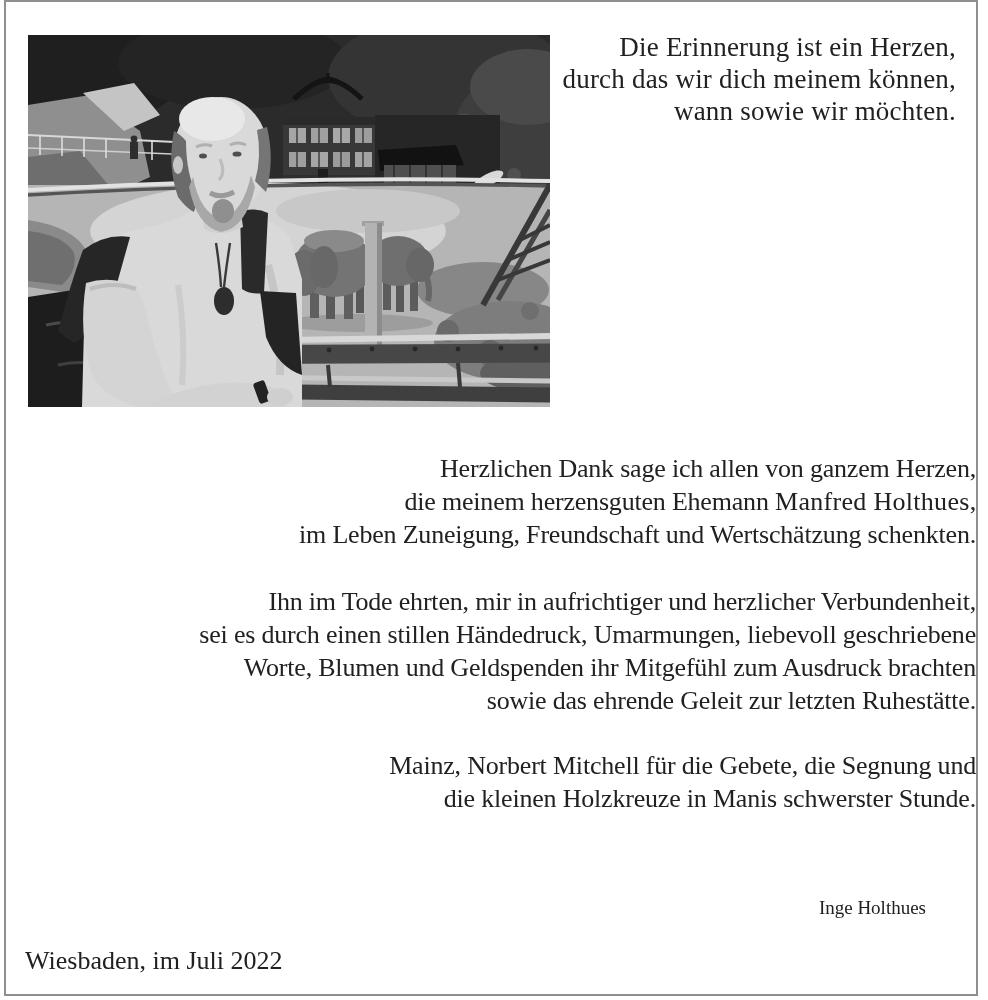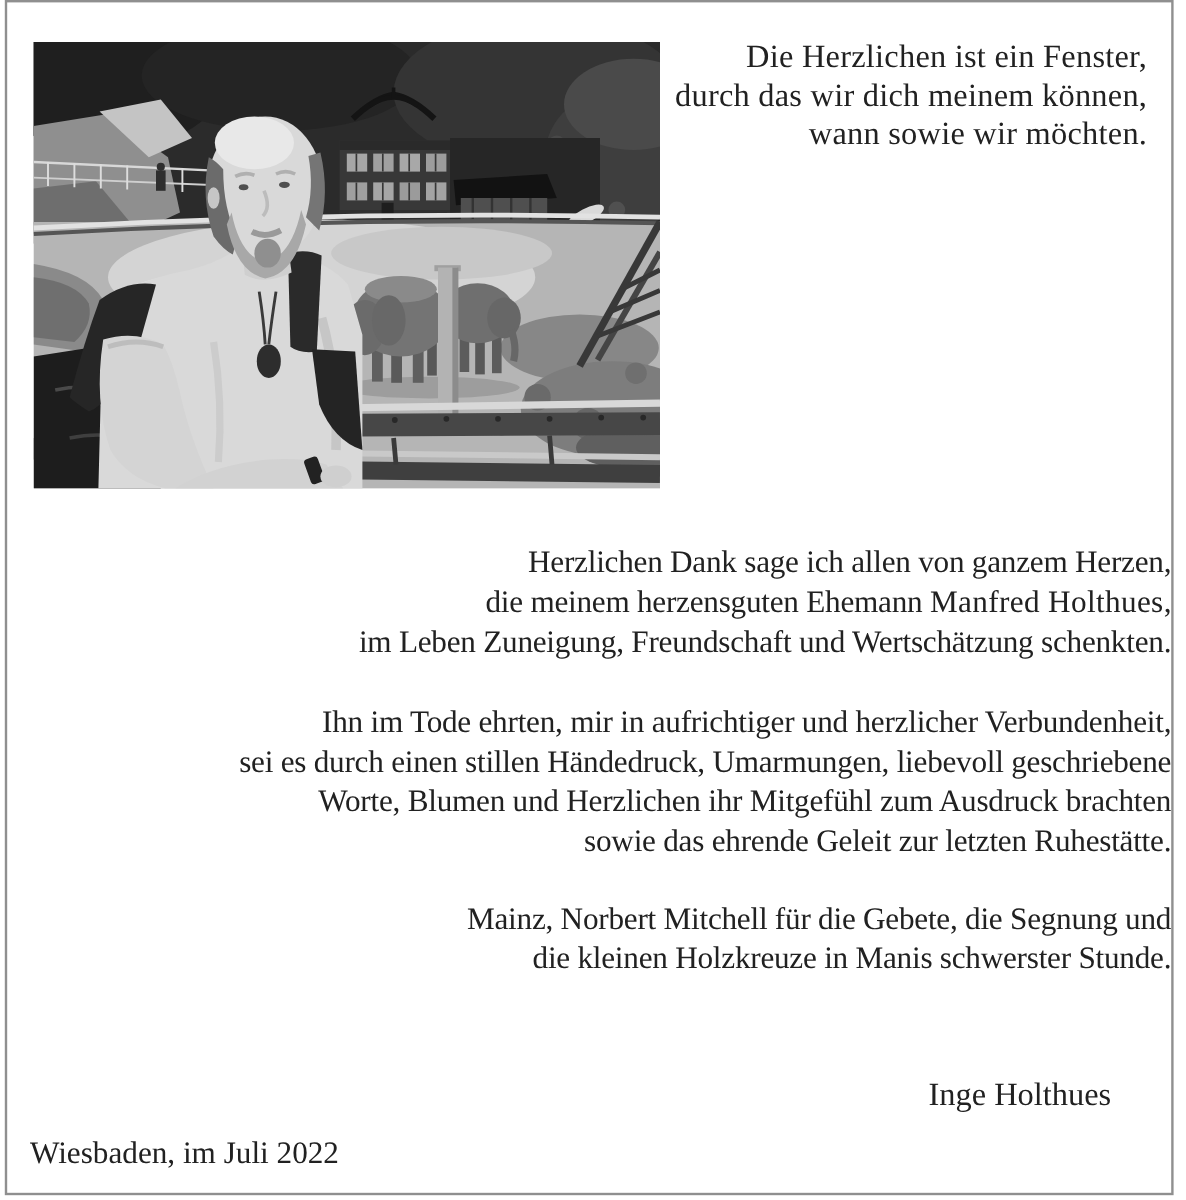--- a/index.html
+++ b/index.html
@@ -35,21 +35,21 @@
     text-align:right;
     font-size:26px;line-height:33px;
     letter-spacing:-0.2px;
   }
   .para .line{white-space:nowrap;}
   #para-1{top:450px;}
   #para-2{top:583px;padding-left:32px;}
   #para-3{top:747px;}
   .signature{
     position:absolute;top:895px;right:50px;
-    font-size:27px;white-space:nowrap;
+    font-size:19px;white-space:nowrap;
   }
   .dateline{
     position:absolute;top:944px;left:19px;
     font-size:26px;white-space:nowrap;
   }
   b{font-weight:normal;letter-spacing:0.3px;}
 </style>
 </head>
 <body>
 
@@ -233,35 +233,35 @@
         <path d="M58,248 Q50,300 64,340 Q78,364 110,372 L150,372 Q130,330 122,292 Q116,266 108,252 Q84,240 58,248 Z" fill="#d4d4d4"></path>
         <path d="M62,254 Q86,246 108,254" stroke="#bdbdbd" stroke-width="4" fill="none"></path>
         <path d="M118,372 Q150,352 196,348 Q224,346 244,352 L258,372 Z" fill="#d2d2d2"></path>
         <rect x="228" y="346" width="12" height="22" rx="3" fill="#222222" transform="rotate(-20 234 357)"></rect>
         <ellipse cx="252" cy="362" rx="13" ry="9" fill="#cfcfcf"></ellipse>
       </g>
     </svg>
   </div>
 
   <div class="quote">
-    <div class="line">Die Herzlichen ist ein Fenster,</div>
+    <div class="line">Die Erinnerung ist ein Herzen,</div>
     <div class="line">durch das wir dich meinem können,</div>
     <div class="line">wann sowie wir möchten.</div>
   </div>
 
   <div class="para" id="para-1">
     <div class="line">Herzlichen Dank sage ich allen von ganzem Herzen,</div>
     <div class="line"><span>die meinem herzensguten Ehemann </span><b>Manfred Holthues</b><span>,</span></div>
     <div class="line">im Leben Zuneigung, Freundschaft und Wertschätzung schenkten.</div>
   </div>
 
   <div class="para" id="para-2">
     <div class="line">Ihn im Tode ehrten, mir in aufrichtiger und herzlicher Verbundenheit,</div>
     <div class="line">sei es durch einen stillen Händedruck, Umarmungen, liebevoll geschriebene</div>
-    <div class="line">Worte, Blumen und Herzlichen ihr Mitgefühl zum Ausdruck brachten</div>
+    <div class="line">Worte, Blumen und Geldspenden ihr Mitgefühl zum Ausdruck brachten</div>
     <div class="line">sowie das ehrende Geleit zur letzten Ruhestätte.</div>
   </div>
 
   <div class="para" id="para-3">
     <div class="line">Mainz, Norbert Mitchell für die Gebete, die Segnung und</div>
     <div class="line">die kleinen Holzkreuze in Manis schwerster Stunde.</div>
   </div>
 
   <div class="signature">Inge Holthues</div>
 

